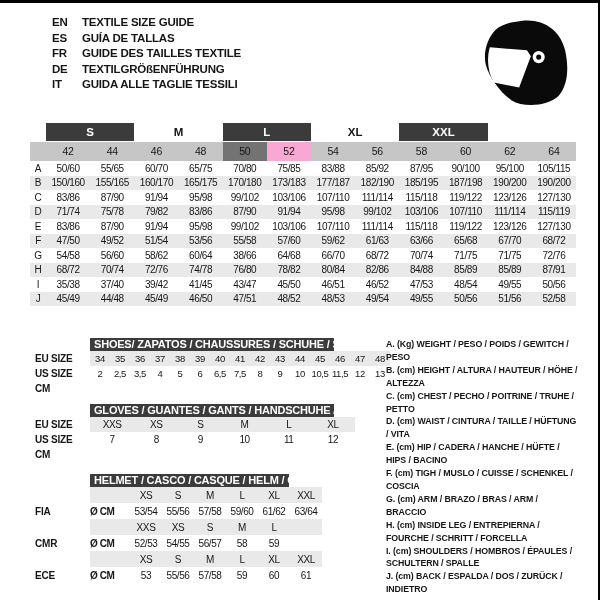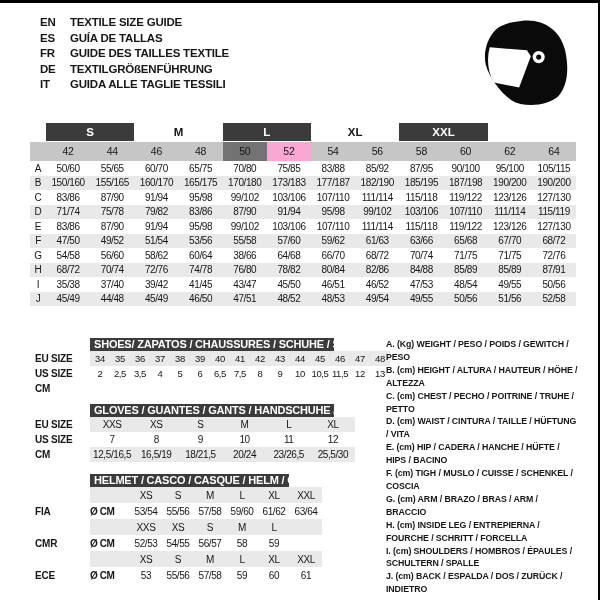--- a/index.html
+++ b/index.html
@@ -6,21 +6,21 @@
   .page {
     position:relative; width:600px; height:600px; background:#fff;
     font-family:"Liberation Sans", sans-serif; color:#161616; overflow:hidden;
   }
   .border-top { position:absolute; top:0; left:0; width:600px; height:3px; background:#000; }
   .border-right { position:absolute; top:0; right:0; width:2px; height:600px; background:#000; }
 
   
   .langs { position:absolute; left:40px; top:15px; }
   .lang-row { display:flex; font-weight:bold; font-size:11.5px; line-height:15.5px; letter-spacing:-0.2px; }
-  .lang-code { width:30px; flex:0 0 30px; }
+  .lang-code { width:30px; flex:0 0 30px;margin-left:12px; }
 
   
   .helmet-pic { position:absolute; left:480px; top:16px; width:90px; height:92px; }
 
   
   .main-table { position:absolute; left:30px; top:122px; width:546px; }
   .mt-row { display:grid; grid-template-columns:16px repeat(12, 1fr); align-items:center; }
   .mt-hdr { height:20px; }
   .mt-hdr .grp { grid-row:1; height:18px; line-height:18px; text-align:center;
                  font-weight:bold; font-size:11.5px; letter-spacing:0; }
@@ -347,28 +347,20 @@
             <div>7</div>
             <div>8</div>
             <div>9</div>
             <div>10</div>
             <div>11</div>
             <div>12</div>
           </div>
         </div>
         <div class="strip-row">
           <div class="row-label">CM</div>
-          <div class="cells cells-gloves shaded" style="background: rgb(233, 233, 233);">
-            <div>12,5/16,5</div>
-            <div>16,5/19</div>
-            <div>18/21,5</div>
-            <div>20/24</div>
-            <div>23/26,5</div>
-            <div>25,5/30</div>
-          </div>
         </div>
       </div>
 
     <div class="gap12"></div>
     <div class="bar-row">
       <div class="bar-spacer"></div>
       <div class="bar bar-helmet" style="background: rgb(59, 59, 59);">HELMET / CASCO / CASQUE / HELM / CASCO</div>
     </div>
     <div id="helmet-rows">
         <div class="strip-row tall">

